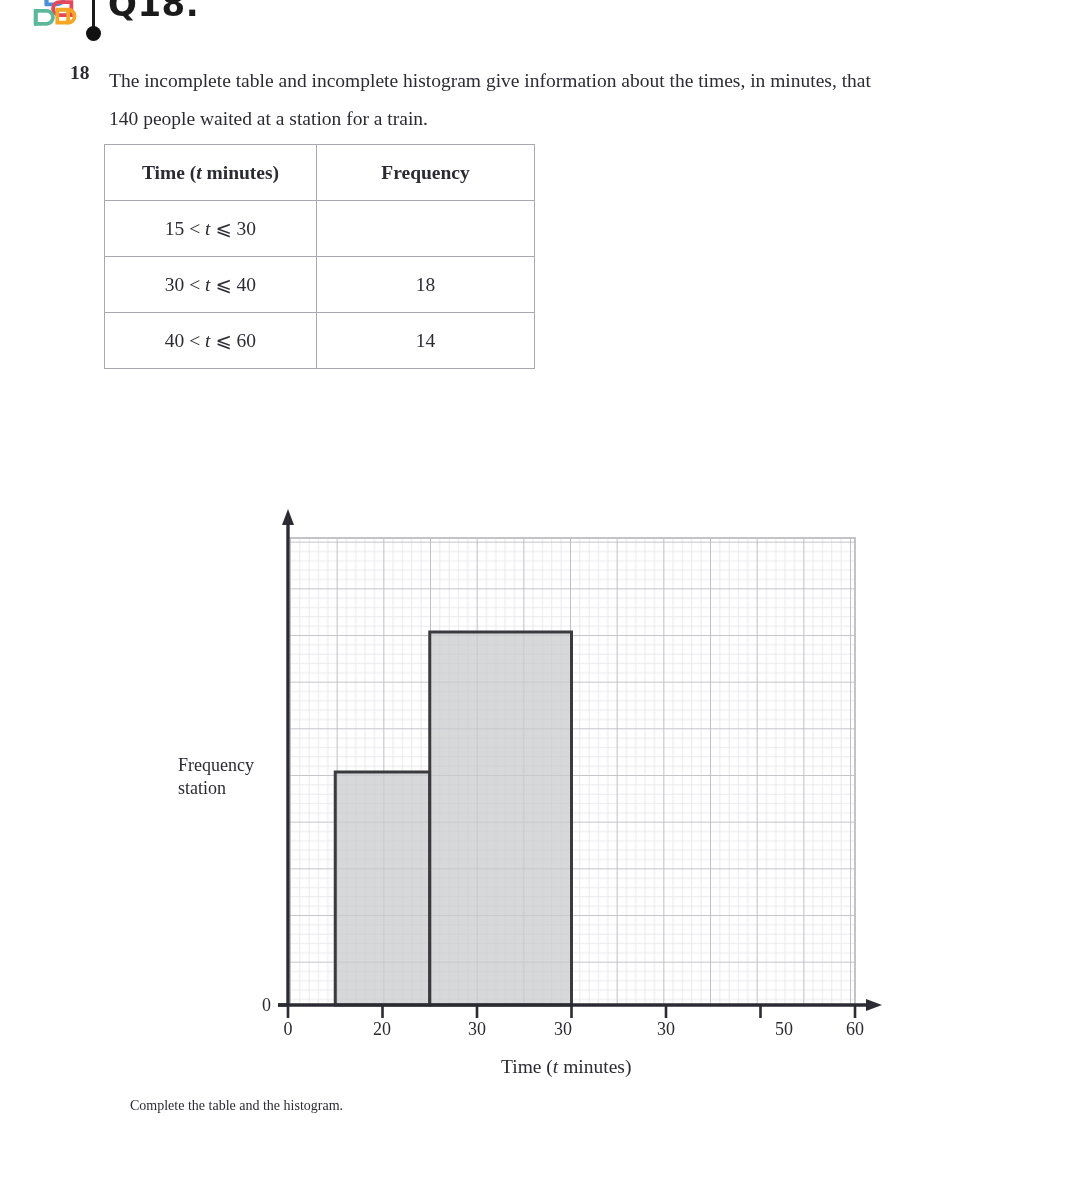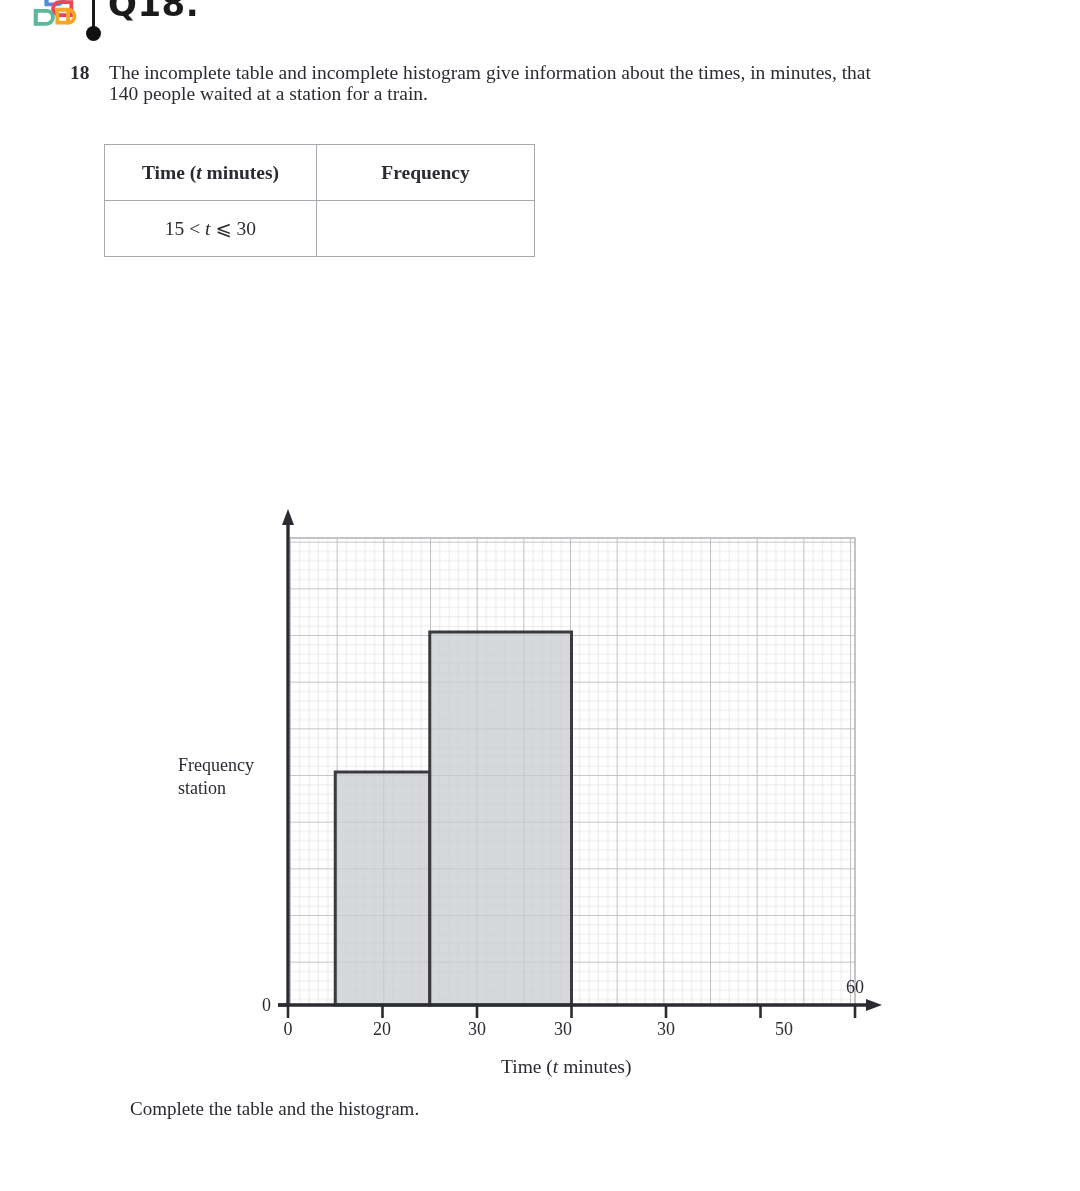--- a/index.html
+++ b/index.html
@@ -57,21 +57,21 @@
     position: absolute;
     left: 70px; top: 62px;
     font-weight: 700;
     font-size: 19.5px;
   }
   #question-text {
     position: absolute;
     left: 109px; top: 62px;
     width: 790px;
     font-size: 19.5px;
-    line-height: 21px;
+    line-height: 38px;
   }
 
   
   #freq-table {
     position: absolute;
     left: 104px; top: 144px;
     width: 428px;
     border-collapse: collapse;
     table-layout: fixed;
   }
@@ -123,21 +123,21 @@
   #x-axis-title-offset {
     position: absolute;
     left: 501px; top: 1056px;
     font-size: 19.5px;
     white-space: nowrap;
   }
 
   #instruction {
     position: absolute;
     left: 130px; top: 1098px;
-    font-size: 19px;
+    font-size: 14px;
   }
 </style>
 </head>
 <body>
 
 <div id="top-banner">
   <svg id="logo-mark" viewBox="0 0 100 100">
     <g fill="none" stroke-width="7" stroke-linecap="round">
       <path d="M38 10 H58 A12 12 0 0 1 58 34 H38 Z" stroke="#4a90d9"></path>
       <path d="M62 8 V30 A12 12 0 0 0 86 30 V8 Z" stroke="#e8465a" transform="rotate(90 62 30)"></path>
@@ -162,20 +162,28 @@
       <th class="col-time">
         <span>Time (</span><span class="ital">t</span><span> minutes)</span>
       </th>
       <th class="col-freq">Frequency</th>
     </tr>
   </thead>
   <tbody>
     <tr>
       <td class="interval">15 &lt; <span class="ital">t</span> ⩽ 30</td>
       <td></td>
+    </tr>
+    <tr>
+      <td class="interval">30 &lt; <span class="ital">t</span> ⩽ 40</td>
+      <td>18</td>
+    </tr>
+    <tr>
+      <td class="interval">40 &lt; <span class="ital">t</span> ⩽ 60</td>
+      <td>14</td>
     </tr>
   </tbody>
 </table>
 
 <div id="histogram">
   <svg id="hist-svg" width="780" height="580" viewBox="0 0 780 580">
     <defs>
       <pattern id="minor-grid" width="9.333" height="9.333" patternUnits="userSpaceOnUse">
         <path d="M 9.333 0 L 0 0 0 9.333" fill="none" stroke="#e4e4e8" stroke-width="1.6"></path>
       </pattern>
@@ -220,19 +228,19 @@
 <div id="ylabel-line1">Frequency</div>
 <div id="ylabel-line2">station</div>
 <div id="y-zero">0</div>
 
 <div class="x-tick-label" style="left:268px; top:1019px;">0</div>
 <div class="x-tick-label" style="left:362px; top:1019px;">20</div>
 <div class="x-tick-label" style="left:457px; top:1019px;">30</div>
 <div class="x-tick-label" style="left:543px; top:1019px;font-family:Liberation Serif, serif;">30</div>
 <div class="x-tick-label" style="left:646px; top:1019px;">30</div>
 <div class="x-tick-label" style="left:764px; top:1019px;">50</div>
-<div class="x-tick-label" style="left:835px; top:977px;font-family:Liberation Serif, serif;">60</div>
+<div class="x-tick-label" style="left:835px; top:1019px;font-family:Liberation Serif, serif;">60</div>
 
 <div id="x-axis-title-offset">
   <span>Time (</span><span class="ital">t</span><span> minutes)</span>
 </div>
 
 <div id="instruction">Complete the table and the histogram.</div>
 
 </body></html>

